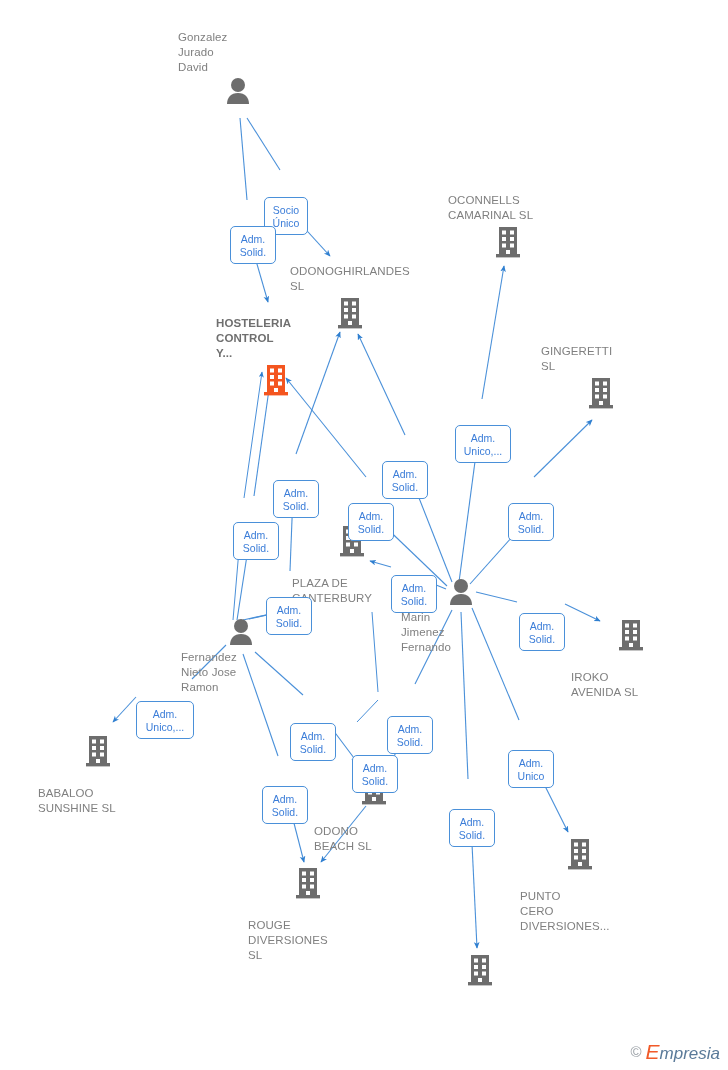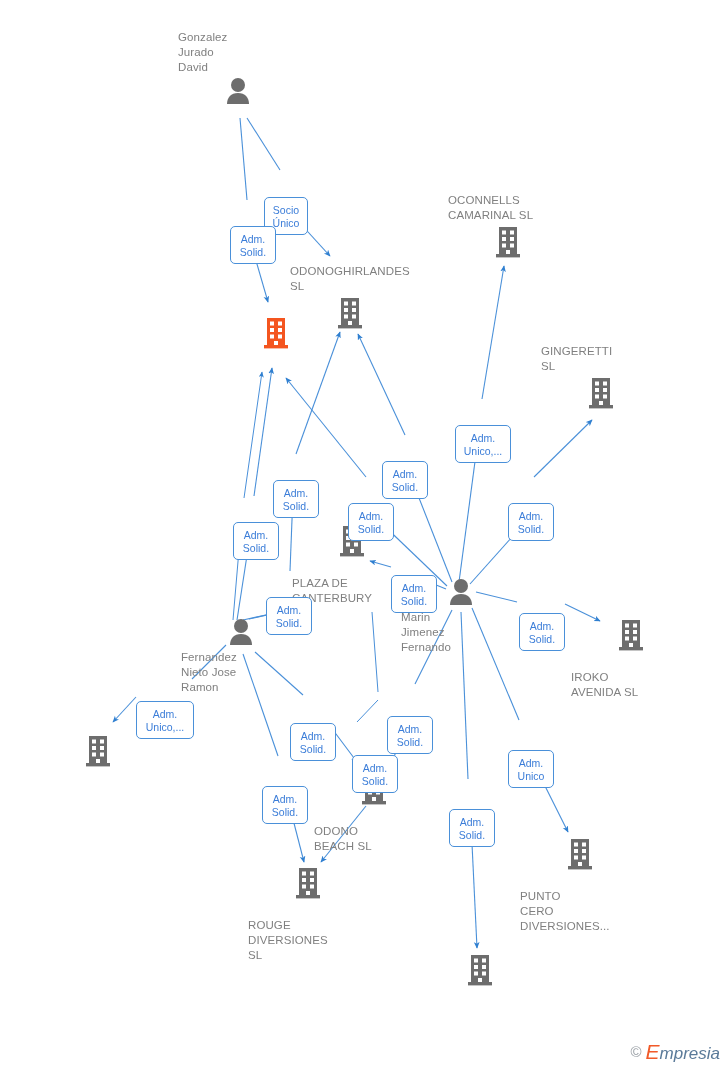--- a/index.html
+++ b/index.html
@@ -190,20 +190,23 @@
 David</span>
     <span class="glyph">
       <svg width="30" height="28" viewBox="0 0 30 28">
           <circle cx="15" cy="8" r="7" fill="#6d6d6d"></circle>
           <path d="M15,16 C8,16 4,20.5 4,27 L26,27 C26,20.5 22,16 15,16 Z" fill="#6d6d6d"></path>
         </svg>
     </span>
   </div>
 
   <div class="node company label-above highlight" style="left:276px; top:316px;">
+    <span class="label">HOSTELERIA
+CONTROL
+Y...</span>
     <span class="glyph">
       <svg width="28" height="34" viewBox="0 0 28 34">
           <g fill="#f4551f">
             <rect x="5" y="2" width="18" height="27"></rect>
             <rect x="2" y="29" width="24" height="3.4"></rect>
           </g>
           <g fill="#ffffff">
             <rect x="8" y="5.5" width="4" height="4"></rect>
             <rect x="16" y="5.5" width="4" height="4"></rect>
             <rect x="8" y="12" width="4" height="4"></rect>
@@ -340,20 +343,22 @@
             <rect x="8" y="5.5" width="4" height="4"></rect>
             <rect x="16" y="5.5" width="4" height="4"></rect>
             <rect x="8" y="12" width="4" height="4"></rect>
             <rect x="16" y="12" width="4" height="4"></rect>
             <rect x="8" y="18.5" width="4" height="4"></rect>
             <rect x="16" y="18.5" width="4" height="4"></rect>
             <rect x="12" y="25" width="4" height="4"></rect>
           </g>
         </svg>
     </span>
+    <span class="label">BABALOO
+SUNSHINE SL</span>
   </div>
 
   <div class="node company" style="left:374px; top:772px;">
     <span class="glyph">
       <svg width="28" height="34" viewBox="0 0 28 34">
           <g fill="#6d6d6d">
             <rect x="5" y="2" width="18" height="27"></rect>
             <rect x="2" y="29" width="24" height="3.4"></rect>
           </g>
           <g fill="#ffffff">

